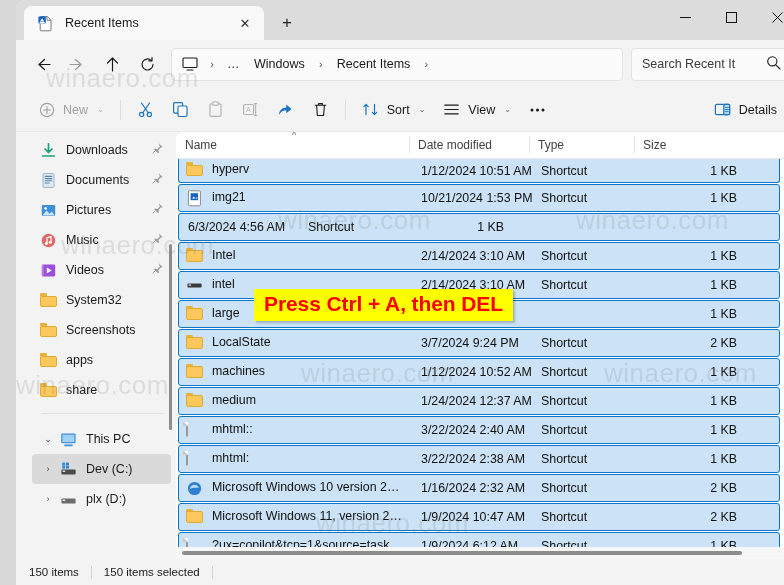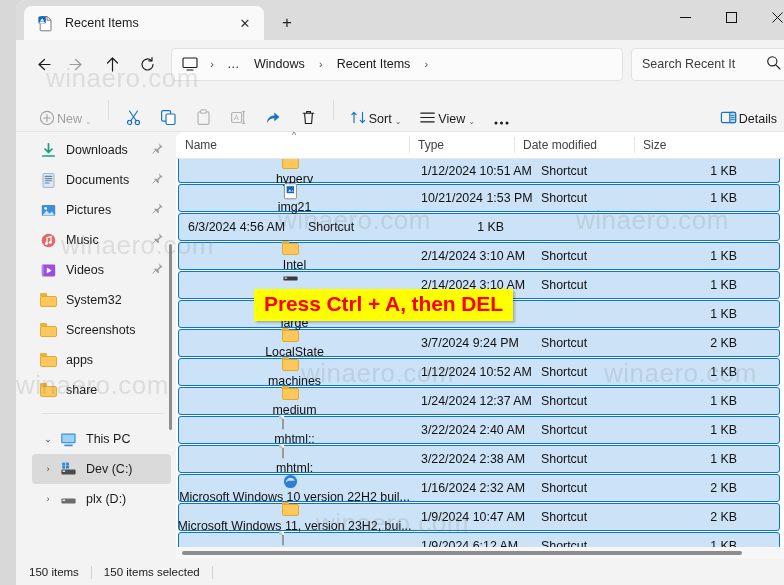--- a/index.html
+++ b/index.html
@@ -90,21 +90,21 @@
   .searchbox input::placeholder { color: #3b3b3b; }
 
   
   .cmdbar {
     height: 44px; background: #f3f3f3; flex: none;
     display: flex; align-items: center; padding: 0 14px;
     border-bottom: 1px solid #e6e6e6;
   }
   .cmd {
     height: 32px; border-radius: 4px; padding: 0 9px;
-    display: flex; align-items: flex-end; gap: 2px;
+    display: flex; align-items: center; gap: 8px;
     font-size: 12.5px; color: #1a1a1a; white-space: nowrap;
   }
   .cmd.disabled { color: #a0a0a0; }
   .cmd .chev { font-size: 8px; color: #666; margin-left: 1px; }
   .cmd.disabled .chev { color: #b4b4b4; }
   .vdiv { width: 1px; height: 20px; background: #dddddd; margin: 0 7px; flex: none; }
   .spacer { flex: 1; }
 
   
   .body { flex: 1; display: flex; min-height: 0; background: #f3f3f3; }
@@ -171,21 +171,21 @@
     background: #cce3f7; border: 1px solid #0a76c8;
     border-radius: 3px; margin: 0 0 1px 2px;
     width: calc(100% - 22px);
   }
   .row.first { border-radius: 0 0 3px 3px; border-top: 0; height: 24px; }
   .row.last { border-radius: 3px 3px 0 0; }
   .c {
     font-size: 12.4px; color: #101010; padding: 0 9px;
     white-space: nowrap; overflow: hidden;
   }
-  .c-name { width: 233px; display: flex; align-items: center; padding-left: 7px; flex-direction: column; }
+  .c-name { width: 233px; display: flex; padding-left: 7px; }
   .c-date { width: 120px; }
   .c-type { width: 105px; }
   .c-size { width: 100px; text-align: right; padding-right: 0; }
   .fileicon { width: 17px; height: 17px; flex: none; margin-right: 9px; position: relative; }
   .nametext { overflow: hidden; text-overflow: ellipsis; white-space: nowrap; }
 
   .vscroll-track {
     position: absolute; right: 2px; top: 27px; bottom: 12px; width: 14px;
     background: #f0f0f0;
   }
@@ -591,22 +591,22 @@
       <div class="sb-scroll"></div>
     </div>
 
     <div class="listpane">
 
       <div class="headerrow">
         <div class="hcell h-name">
           <span>Name</span>
           <span class="sortcaret">^</span>
         </div>
+        <div class="hcell h-date">Date modified</div>
         <div class="hcell h-type">Type</div>
-        <div class="hcell h-date">Date modified</div>
         <div class="hcell h-size">Size</div>
       </div>
 
       <div class="rows" id="rows">
           <div class="row first">
             <div class="c c-name">
               <span class="fileicon"><span class="ic-folder"><span class="tab-t"></span><span class="bd"></span></span></span>
               <span class="nametext">hyperv</span>
             </div>
             <div class="c c-date">1/12/2024 10:51 AM</div>

